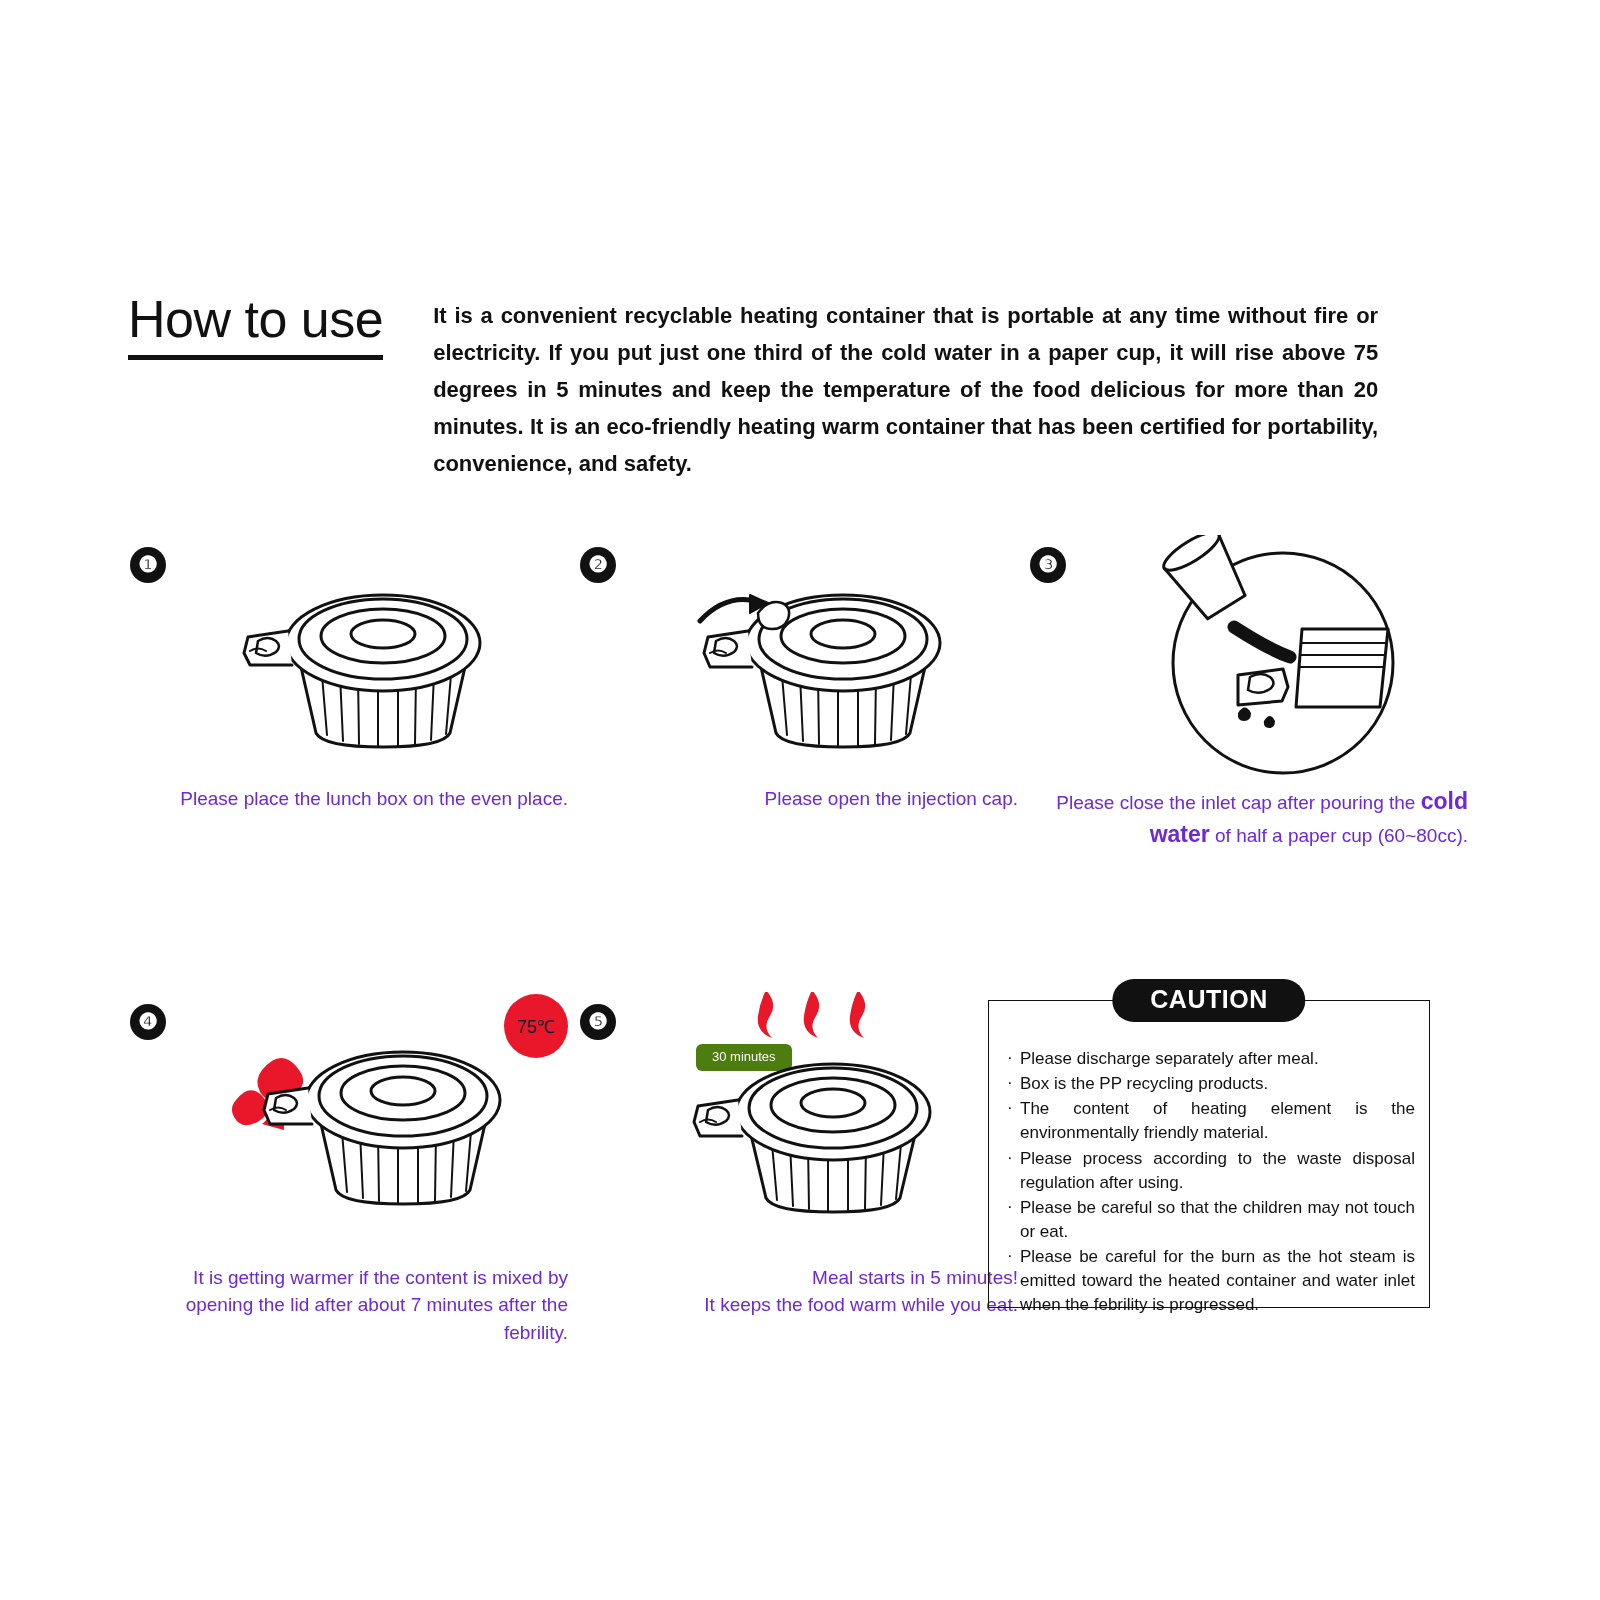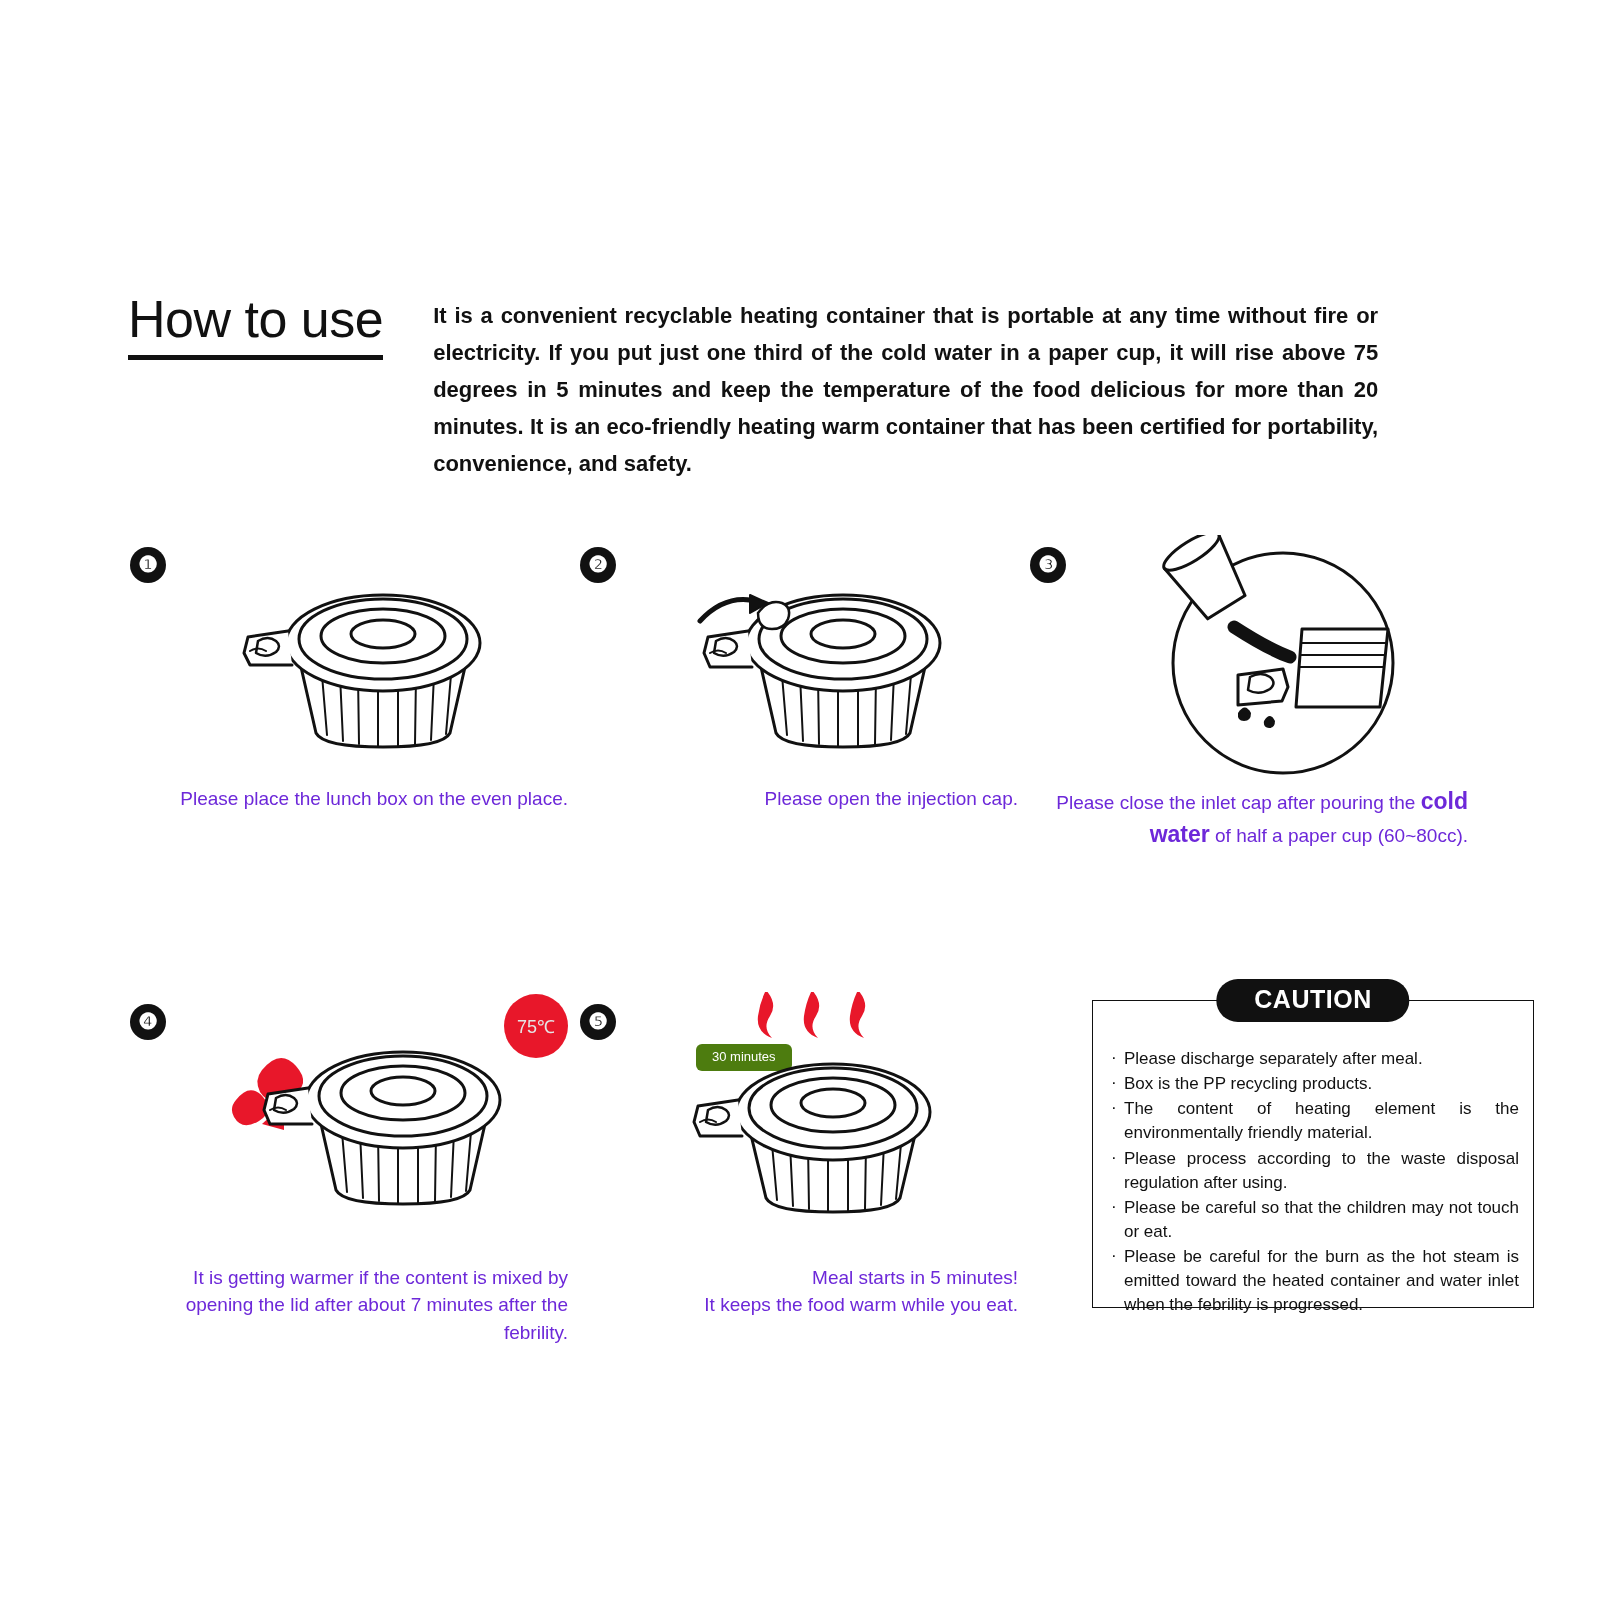--- a/index.html
+++ b/index.html
@@ -113,21 +113,21 @@
 
   
   .badge-temp {
     position: absolute;
     right: 10px;
     top: 2px;
     width: 64px;
     height: 64px;
     border-radius: 50%;
     background: #e8172a;
-    color: #e5e5e5;
+    color: #0f172a;
     font-size: 18px;
     display: flex;
     align-items: center;
     justify-content: center;
     font-weight: normal;
   }
   .badge-time {
     position: absolute;
     left: 118px;
     top: 52px;
@@ -135,21 +135,21 @@
     color: #ffffff;
     font-size: 13px;
     padding: 5px 16px 7px 16px;
     border-radius: 6px;
     white-space: nowrap;
   }
 
   
   .caution {
     position: absolute;
-    left: 1092px;
+    left: 988px;
     top: 1000px;
     width: 442px;
     height: 308px;
     border: 1.5px solid #111111;
     box-sizing: border-box;
   }
   .caution-title {
     position: absolute;
     left: 50%;
     transform: translateX(-50%);

